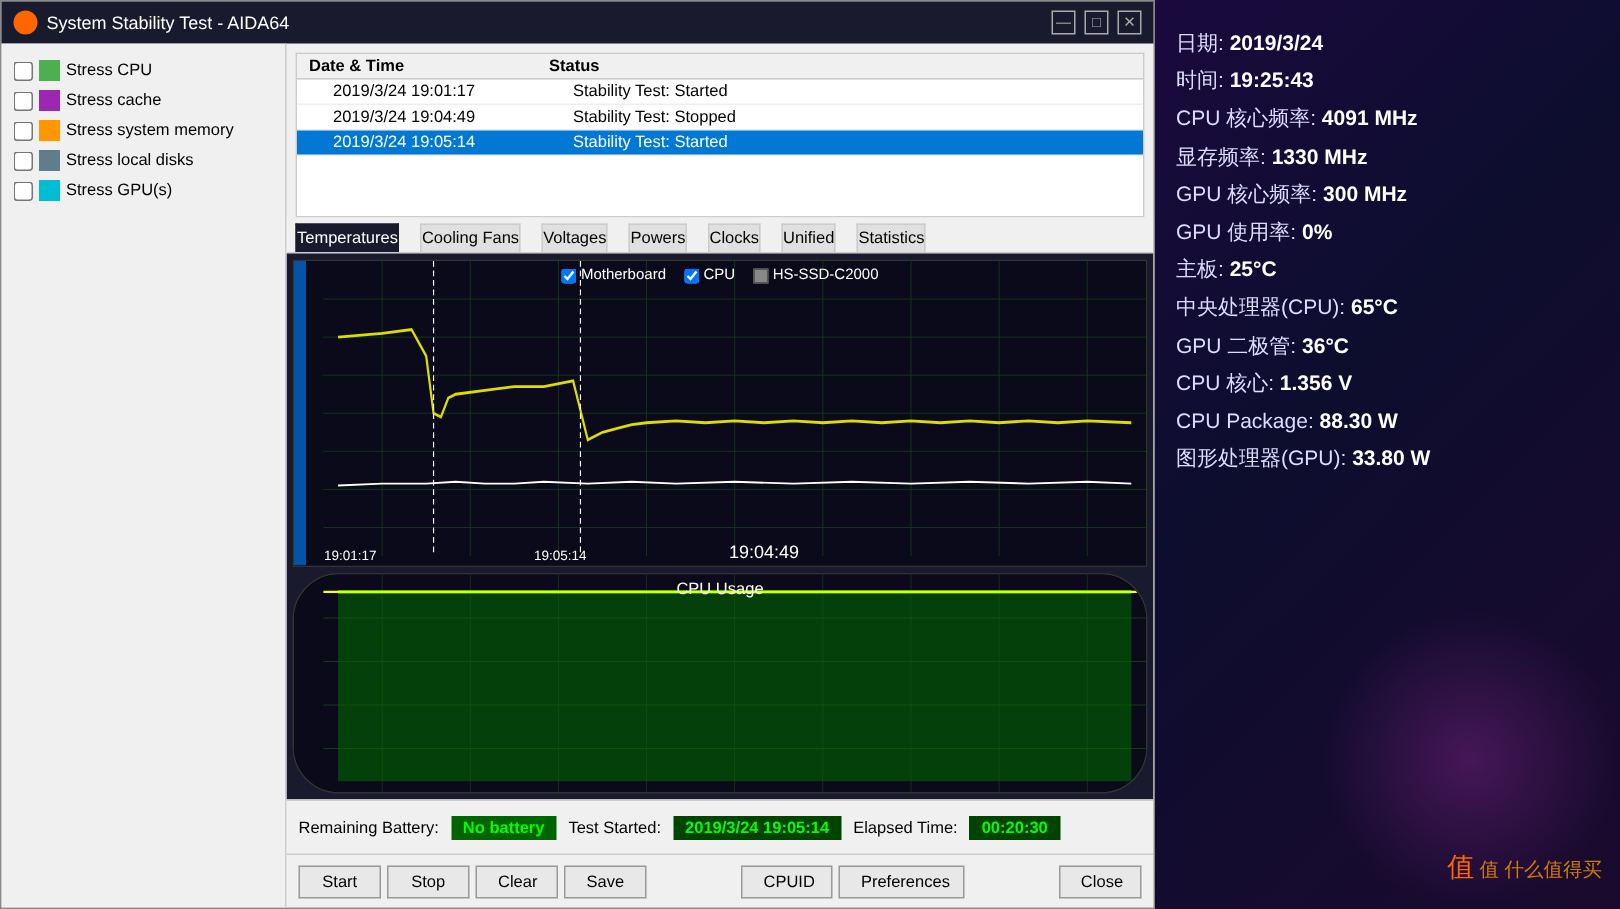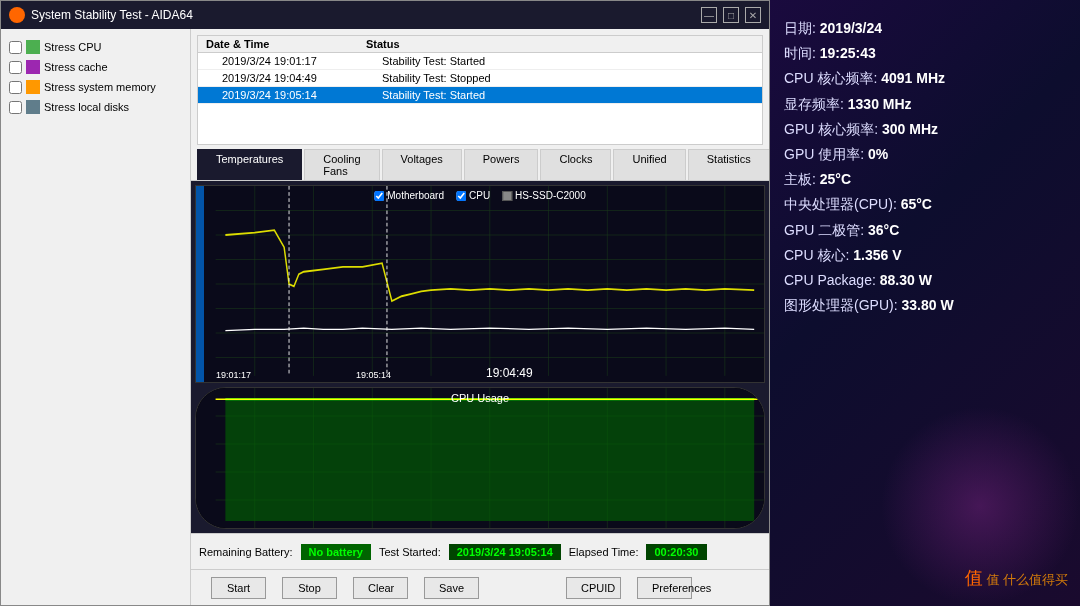--- a/index.html
+++ b/index.html
@@ -138,27 +138,27 @@
     
     .tabs-bar {
       display: flex;
       gap: 0;
       padding: 4px 6px 0 6px;
       background: #f0f0f0;
       border-bottom: 1px solid #ccc;
       flex-shrink: 0;
     }
     .tab {
-      padding: 3px 18px;
+      padding: 3px 0;
       border: 1px solid #ccc;
       border-bottom: none;
       background: #e0e0e0;
       cursor: pointer;
       font-size: 11px;
-      margin-right: 2px;
+      margin-right: 14px;
     }
     .tab.active {
       background: #1a1a2e;
       color: white;
       border-color: #1a1a2e;
     }
 
     
     .graphs-container {
       flex: 1;
@@ -277,21 +277,20 @@
       flex-shrink: 0;
     }
     .btn {
       padding: 4px 14px;
       border: 1px solid #999;
       background: #e8e8e8;
       font-size: 11px;
       cursor: pointer;
       min-width: 55px;
       text-align: center;
-      margin-left: 12px;
     }
     .btn.spacer { flex: 1; background: transparent; border: none; }
 
     
     .right-panel {
       width: 310px;
       height: 606px;
       background: linear-gradient(135deg, #1a0a3e 0%, #0d0d2e 40%, #1a0a2e 100%);
       padding: 16px 14px;
       flex-shrink: 0;
@@ -357,20 +356,25 @@
       </div>
       <div class="stress-item">
         <input type="checkbox" style="">
         <span class="stress-icon" style="background:#FF9800;width:14px;height:14px;"></span>
         <span>Stress system memory</span>
       </div>
       <div class="stress-item">
         <input type="checkbox" style="">
         <span class="stress-icon" style="background:#607D8B;width:14px;height:14px;"></span>
         <span>Stress local disks</span>
+      </div>
+      <div class="stress-item">
+        <input type="checkbox" style="">
+        <span class="stress-icon" style="background:#00BCD4;width:14px;height:14px;"></span>
+        <span>Stress GPU(s)</span>
       </div>
     </div>
 
     <div class="main-area">
 
       <div class="log-table-area">
         <div class="log-table-header">
           <span class="log-col-time">Date &amp; Time</span>
           <span class="log-col-status">Status</span>
         </div>

